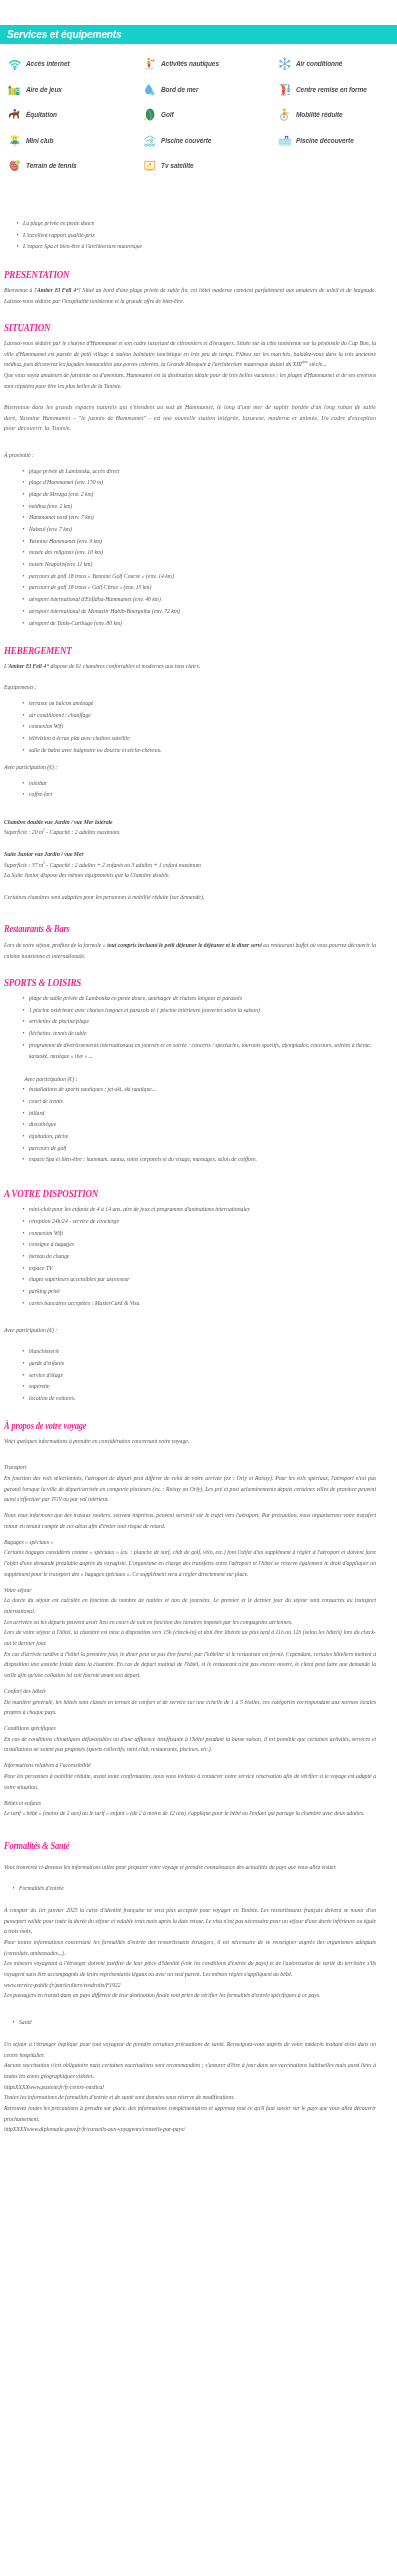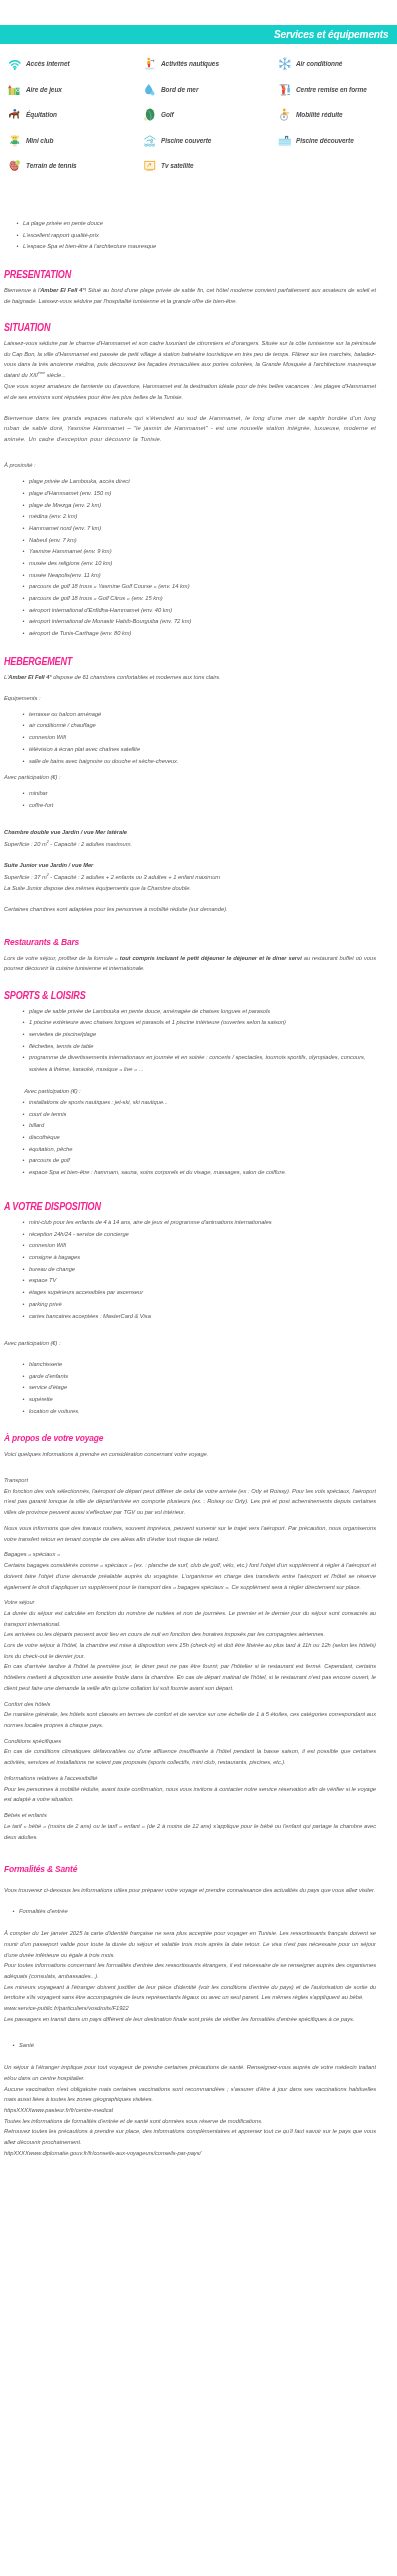--- a/index.html
+++ b/index.html
@@ -23,21 +23,20 @@
 
   
   .banner {
     background: #16cfc8;
     color: #ffffff;
     height: 19px;
     display: flex;
     align-items: center;
     padding-left: 7.3px;
     margin-bottom: 0;
-    justify-content: flex-end;
   }
   .banner-title {
     font-size: 11px;
     font-weight: 700;
     font-style: italic;
     letter-spacing: -0.2px;
     line-height: 1;
     transform: scaleX(0.92);
     transform-origin: left center;
   }
@@ -71,20 +70,21 @@
     color: #4d4d4f;
     letter-spacing: -0.1px;
     transform: scaleX(0.93);
     transform-origin: left center;
     white-space: nowrap;
   }
 
   
   .content {
     padding: 0 6.3px 0 4.2px;
+    font-family: Liberation Serif, serif;
   }
   .gap-sm { height: 5.2px; }
   .gap-md { height: 10.5px; }
   .gap-lg { height: 15.7px; }
   .gap-xl { height: 22px; }
 
   p, li {
     font-size: 6px;
     font-style: italic;
     line-height: 1.78;

